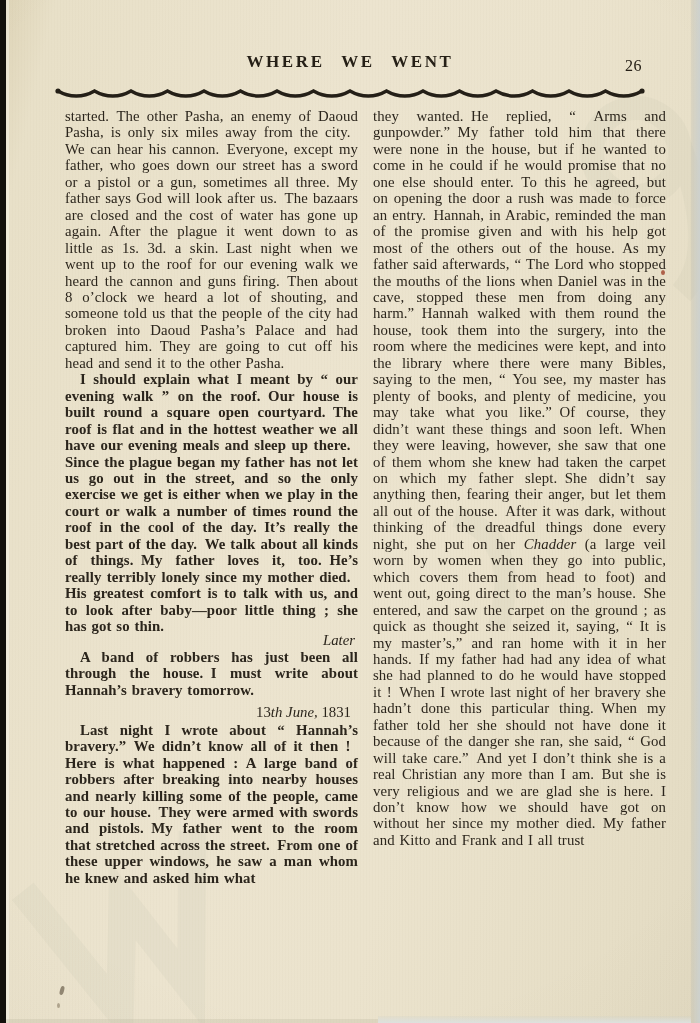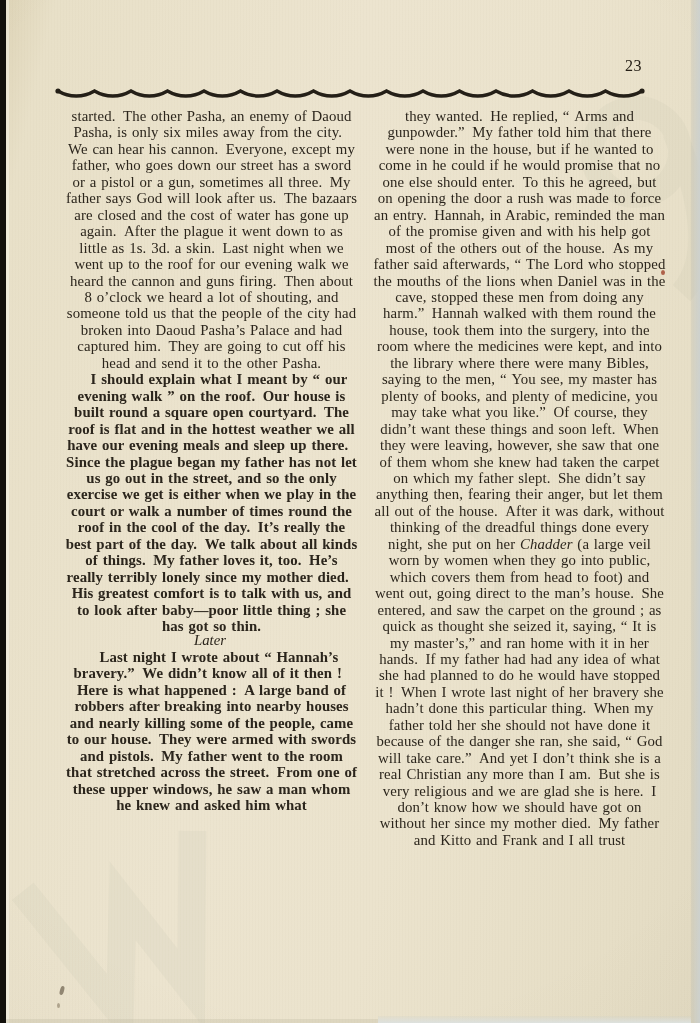--- a/index.html
+++ b/index.html
@@ -35,21 +35,21 @@
   .page-number{
     position:absolute;right:2px;top:5px;font-size:16px;color:#262017;letter-spacing:.5px;
   }
   .wave{position:absolute;left:54px;top:86px;width:592px;height:16px;}
 
   .columns{
     position:absolute;top:108px;left:33px;right:34px;
     display:flex;gap:15px;margin-left:32px;
   }
   .col{flex:1;min-width:0;}
-  .col p{margin:0;text-align:center;}
+  .col p{margin:0;}
   .para{
     font-size:14.8px;line-height:16.45px;
     text-align:justify;letter-spacing:.1px;word-spacing:1px;
   }
   .indent{text-indent:15px;font-weight:bold;}
   .later-line{
     font-size:14.8px;line-height:16.45px;text-align:right;
     font-style:italic;padding-right:3px;margin-top:-3px !important;margin-bottom:1px !important;
   }
   .date-line{
@@ -82,38 +82,41 @@
     </g>
   </svg>
 
   <div class="spine-shadow"></div>
   <div class="spine-highlight"></div>
   <div class="edge-right"></div>
   <div class="edge-bottom"></div>
   <div class="edge-bottom-left"></div>
 
   <header class="header">
-    <div class="page-number">23</div>
+    <div class="title">WHERE WE WENT</div>
+    <div class="page-number">26</div>
   </header>
 
   <svg class="wave" viewBox="0 0 592 16" aria-hidden="true">
     <path d="M4 5
              a36 36 0 0 0 36.5 0 a36 36 0 0 0 36.5 0 a36 36 0 0 0 36.5 0 a36 36 0 0 0 36.5 0
              a36 36 0 0 0 36.5 0 a36 36 0 0 0 36.5 0 a36 36 0 0 0 36.5 0 a36 36 0 0 0 36.5 0
              a36 36 0 0 0 36.5 0 a36 36 0 0 0 36.5 0 a36 36 0 0 0 36.5 0 a36 36 0 0 0 36.5 0
              a36 36 0 0 0 36.5 0 a36 36 0 0 0 36.5 0 a36 36 0 0 0 36.5 0 a36 36 0 0 0 36.5 0" fill="none" stroke="#241f17" stroke-width="3.4" stroke-linecap="round"></path>
     <circle cx="4" cy="5" r="2.6" fill="#241f17"></circle>
     <circle cx="588" cy="5" r="2.6" fill="#241f17"></circle>
   </svg>
 
   <main class="columns">
     <div class="col">
         <p class="para"><span>started. The other Pasha, an enemy of Daoud Pasha, is only six miles away from the city. We can hear his cannon. Everyone, except my father, who goes down our street has a sword or a pistol or a gun, sometimes all three. My father says God will look after us. The bazaars are closed and the cost of water has gone up again. After the plague it went down to as little as 1s. 3d. a skin. Last night when we went up to the roof for our evening walk we heard the cannon and guns firing. Then about 8 o’clock we heard a lot of shouting, and someone told us that the people of the city had broken into Daoud Pasha’s Palace and had captured him. They are going to cut off his head and send it to the other Pasha.</span></p>
         <p class="para indent"><span>I should explain what I meant by “&nbsp;our evening walk&nbsp;” on the roof. Our house is built round a square open courtyard. The roof is flat and in the hottest weather we all have our evening meals and sleep up there. Since the plague began my father has not let us go out in the street, and so the only exercise we get is either when we play in the court or walk a number of times round the roof in the cool of the day. It’s really the best part of the day. We talk about all kinds of things. My father loves it, too. He’s really terribly lonely since my mother died. His greatest comfort is to talk with us, and to look after baby—poor little thing&nbsp;; she has got so thin.</span></p>
         <p class="later-line"><i>Later</i></p>
+        <p class="para indent"><span>A band of robbers has just been all through the house. I must write about Hannah’s bravery tomorrow.</span></p>
+        <p class="date-line"><span>13</span><i>th June,</i><span> 1831</span></p>
         <p class="para indent"><span>Last night I wrote about “&nbsp;Hannah’s bravery.” We didn’t know all of it then&nbsp;! Here is what happened&nbsp;: A large band of robbers after breaking into nearby houses and nearly killing some of the people, came to our house. They were armed with swords and pistols. My father went to the room that stretched across the street. From one of these upper windows, he saw a man whom he knew and asked him what</span></p>
       </div>
     <div class="col">
         <p class="para"><span>they wanted. He replied, “&nbsp;Arms and gunpowder.” My father told him that there were none in the house, but if he wanted to come in he could if he would promise that no one else should enter. To this he agreed, but on opening the door a rush was made to force an entry. Hannah, in Arabic, reminded the man of the promise given and with his help got most of the others out of the house. As my father said afterwards, “&nbsp;The Lord who stopped the mouths of the lions when Daniel was in the cave, stopped these men from doing any harm.” Hannah walked with them round the house, took them into the surgery, into the room where the medicines were kept, and into the library where there were many Bibles, saying to the men, “&nbsp;You see, my master has plenty of books, and plenty of medicine, you may take what you like.” Of course, they didn’t want these things and soon left. When they were leaving, however, she saw that one of them whom she knew had taken the carpet on which my father slept. She didn’t say anything then, fearing their anger, but let them all out of the house. After it was dark, without thinking of the dreadful things done every night, she put on her </span><i>Chadder</i><span> (a large veil worn by women when they go into public, which covers them from head to foot) and went out, going direct to the man’s house. She entered, and saw the carpet on the ground&nbsp;; as quick as thought she seized it, saying, “&nbsp;It is my master’s,” and ran home with it in her hands. If my father had had any idea of what she had planned to do he would have stopped it&nbsp;! When I wrote last night of her bravery she hadn’t done this particular thing. When my father told her she should not have done it because of the danger she ran, she said, “&nbsp;God will take care.” And yet I don’t think she is a real Christian any more than I am. But she is very religious and we are glad she is here. I don’t know how we should have got on without her since my mother died. My father and Kitto and Frank and I all trust</span></p>
       </div>
   </main>
 
   <div class="speck speck-a"></div>
   <div class="speck speck-b"></div>
   <div class="speck speck-red"></div>

